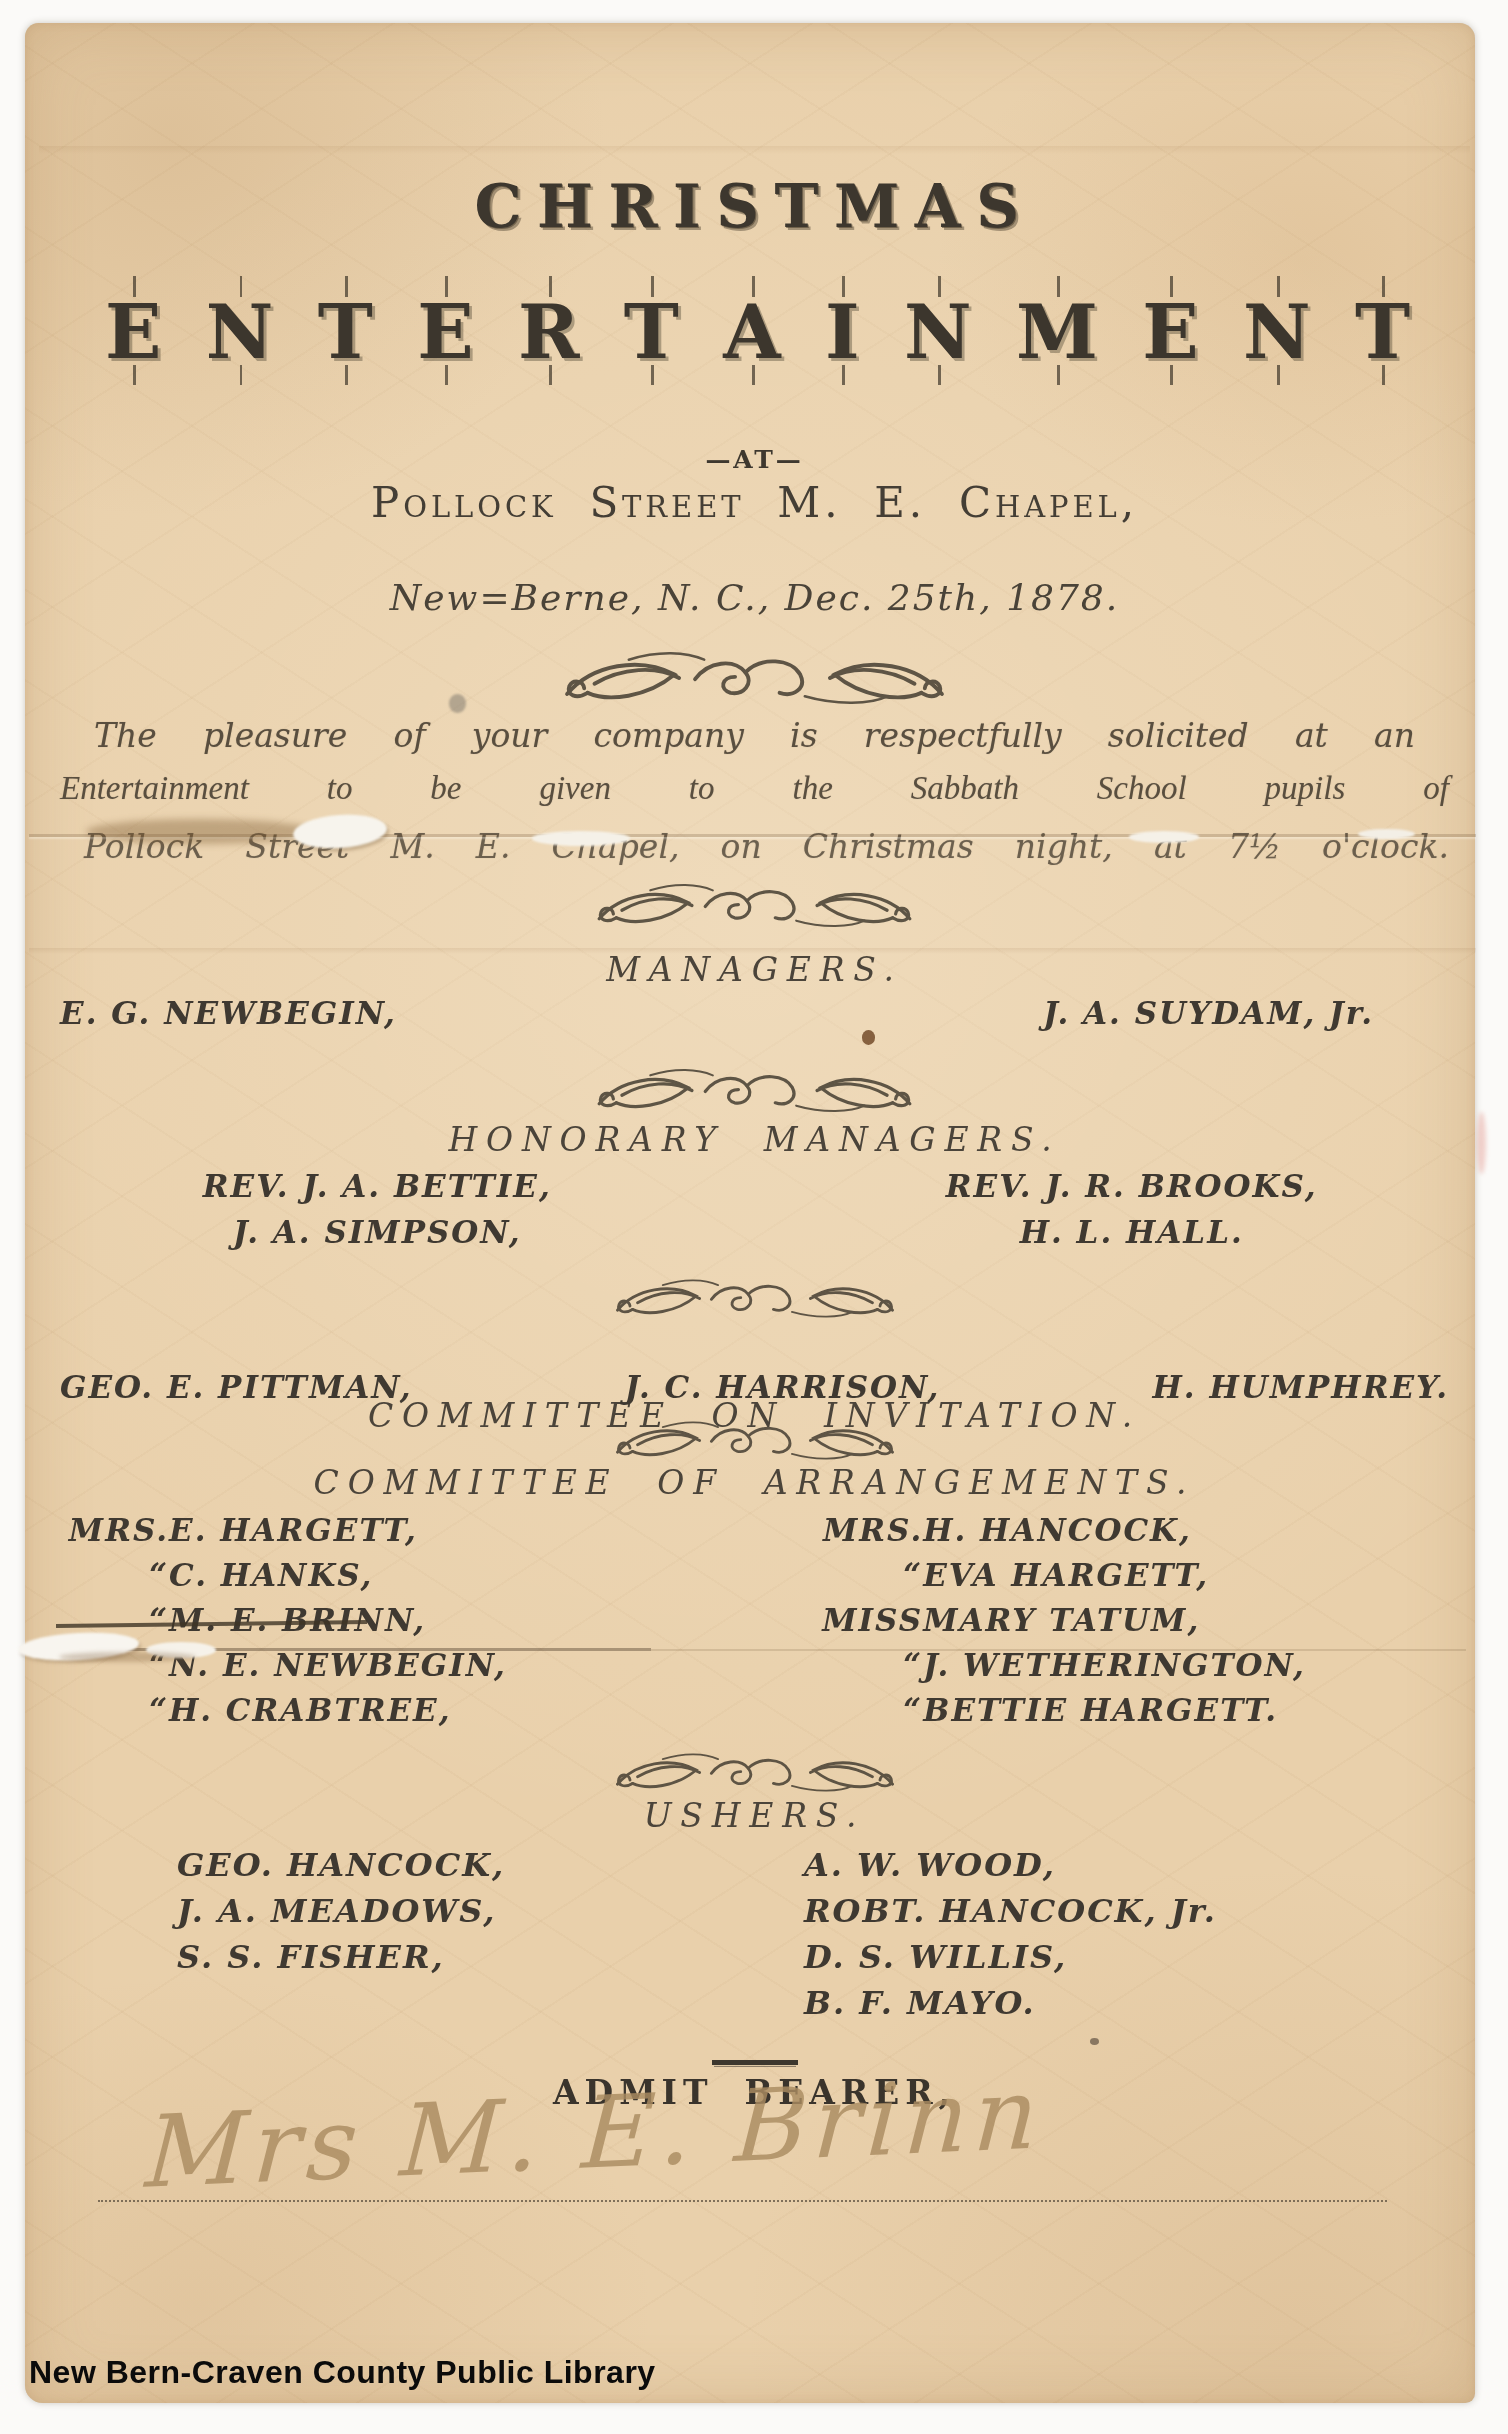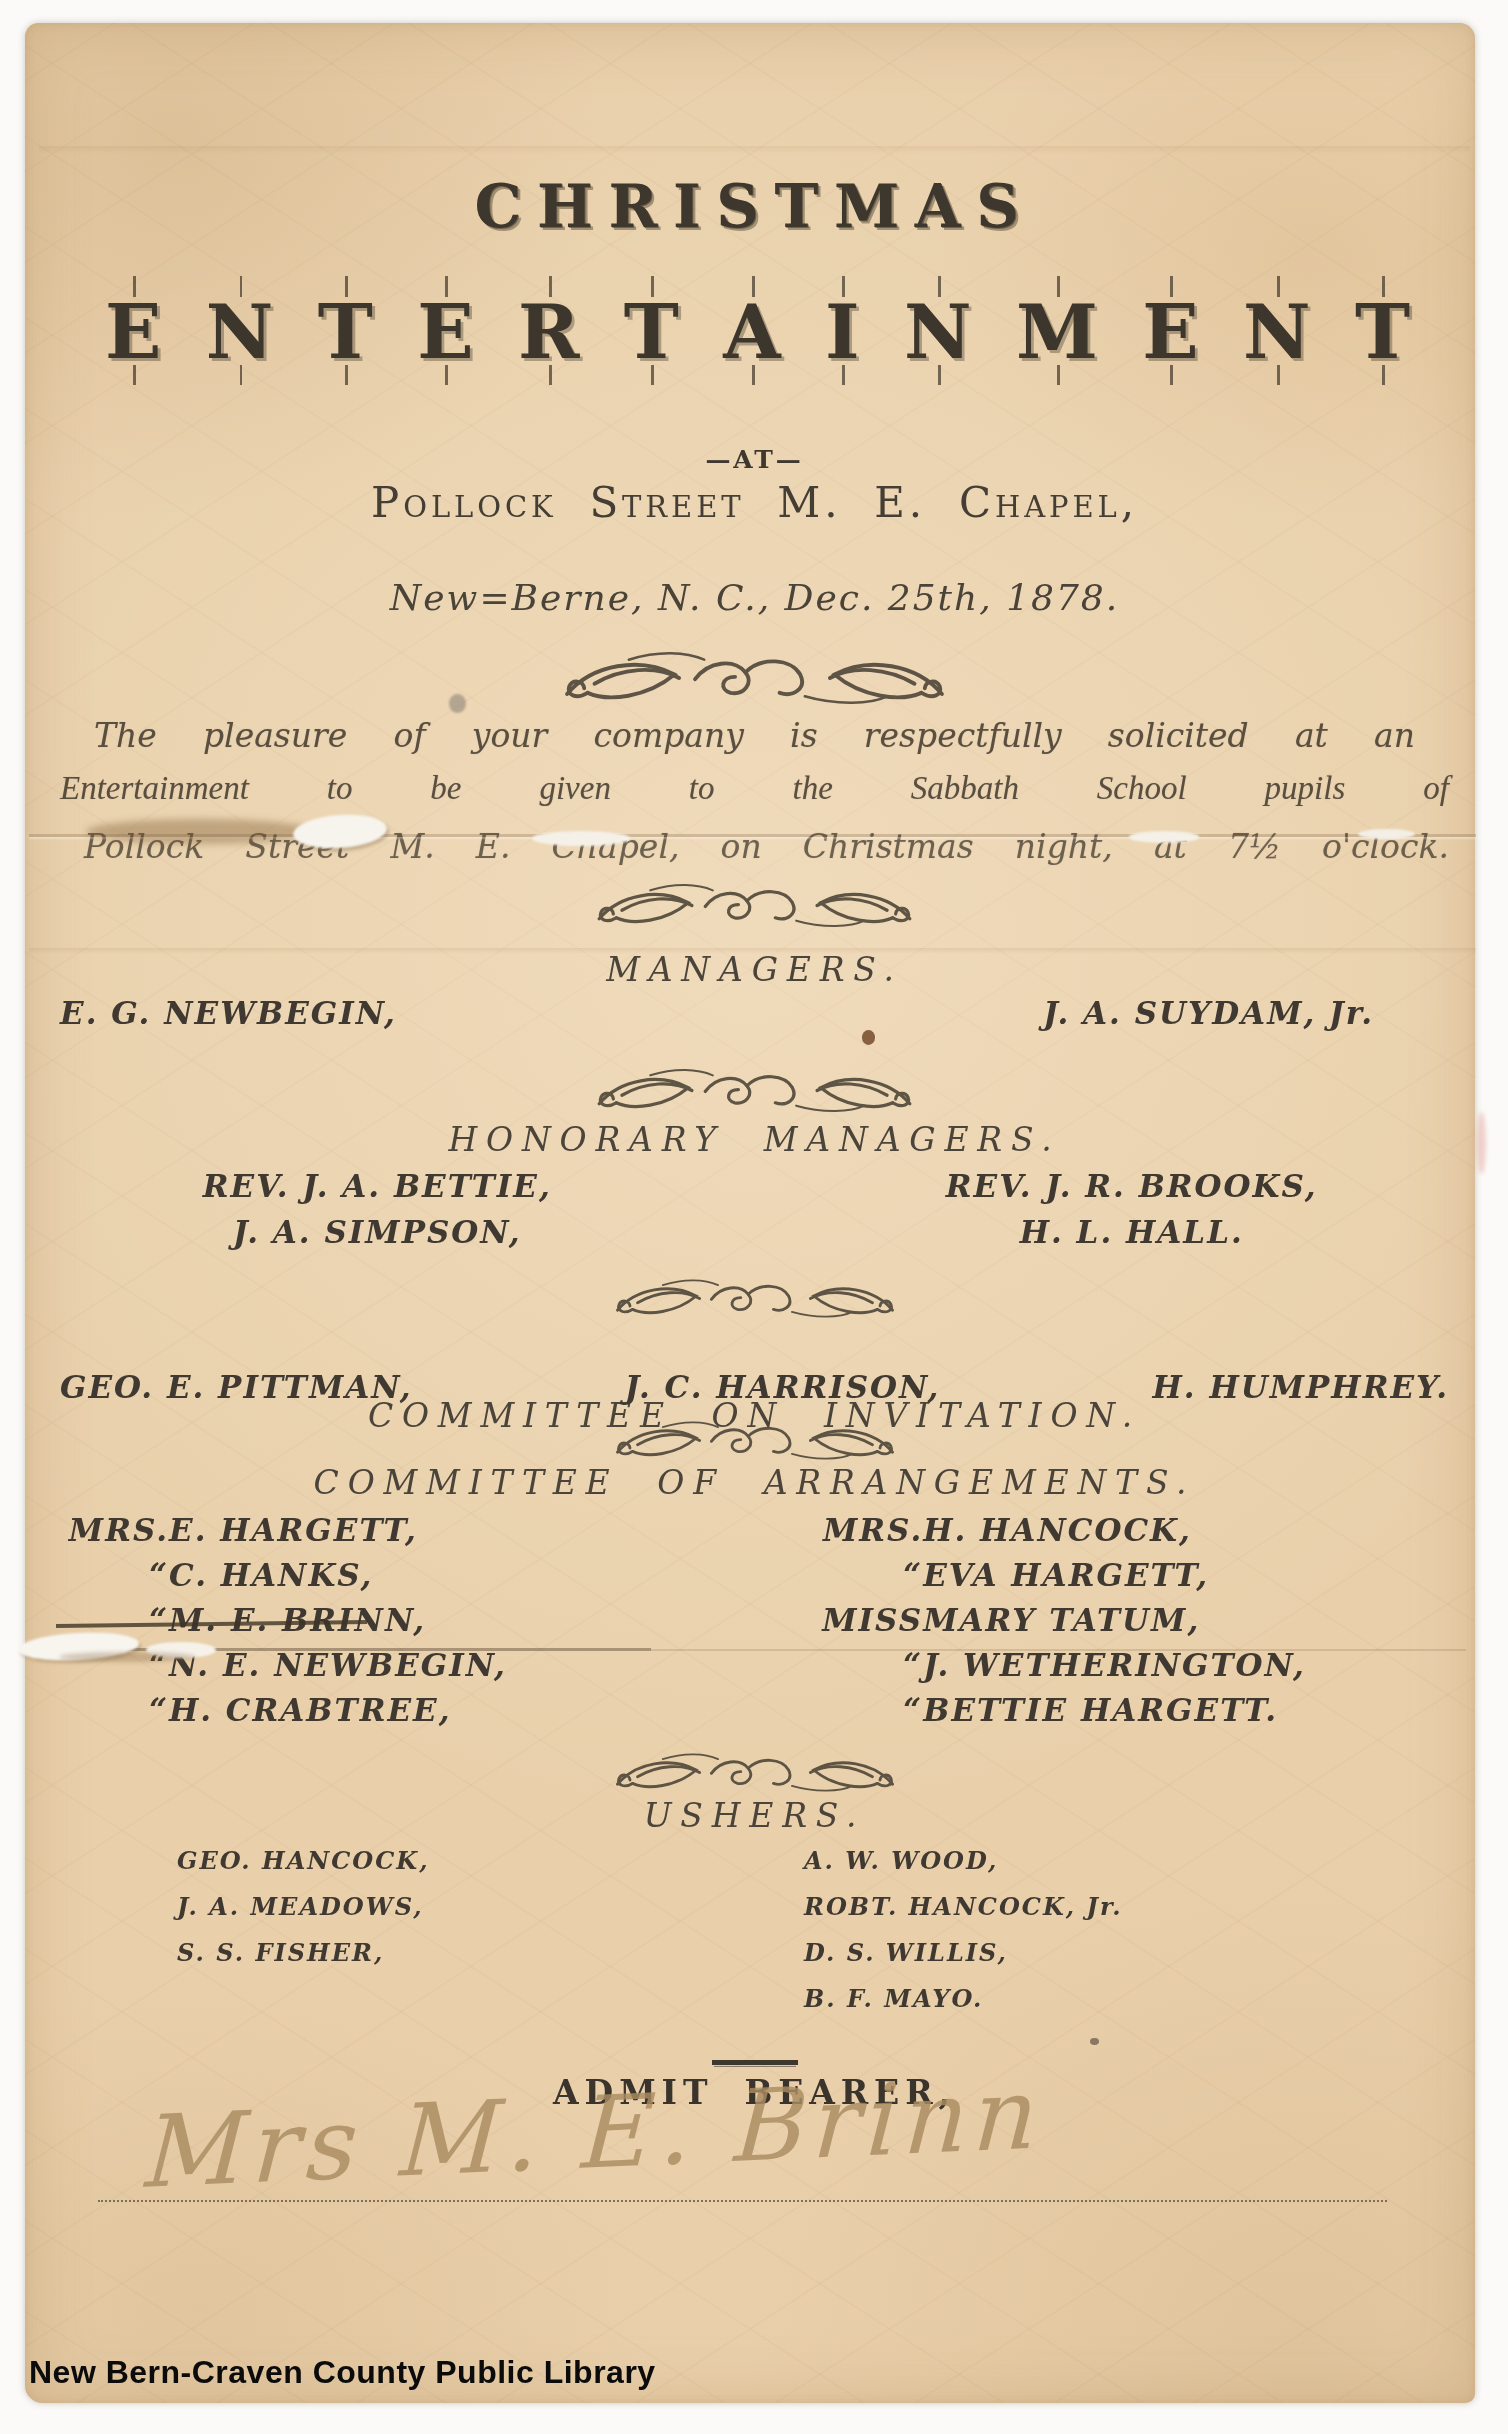--- a/index.html
+++ b/index.html
@@ -92,21 +92,21 @@
   .arr-col-r .pfx{width:119px;}
   .pfx.ditto{padding-left:23.4px;box-sizing:border-box;}
   .struck{position:relative;}
   .struck::after{
     content:'';position:absolute;left:-113px;right:59px;top:55%;height:3.9px;
     background:rgba(62,52,38,.8);transform:rotate(-0.7deg);
   }
   .ush-h{top:1796px;}
   .ush-cols{top:1846px;left:177px;right:78px;display:flex;text-align:left;}
   .ush-col{width:50%;}
-  .ush-row{height:46px;font-size:24px;}
+  .ush-row{height:46px;font-size:32px;}
   
   .admit-dash{top:2050px;}
   .admit-dash i{display:inline-block;width:86px;height:4.9px;background:#3d372e;
     box-shadow:0 3.9px 0 -2px rgba(61,55,46,.6);}
   .admit-label{top:2073px;font-size:33px;font-weight:bold;letter-spacing:5.9px;
     word-spacing:13.7px;color:#3a342c;}
   .signature{
     top:2075px;left:146px;right:auto;text-align:left;
     font-size:99px;font-style:italic;letter-spacing:5.9px;
     color:rgba(169,139,96,.82);transform:rotate(-2.5deg) skewX(-6deg);

